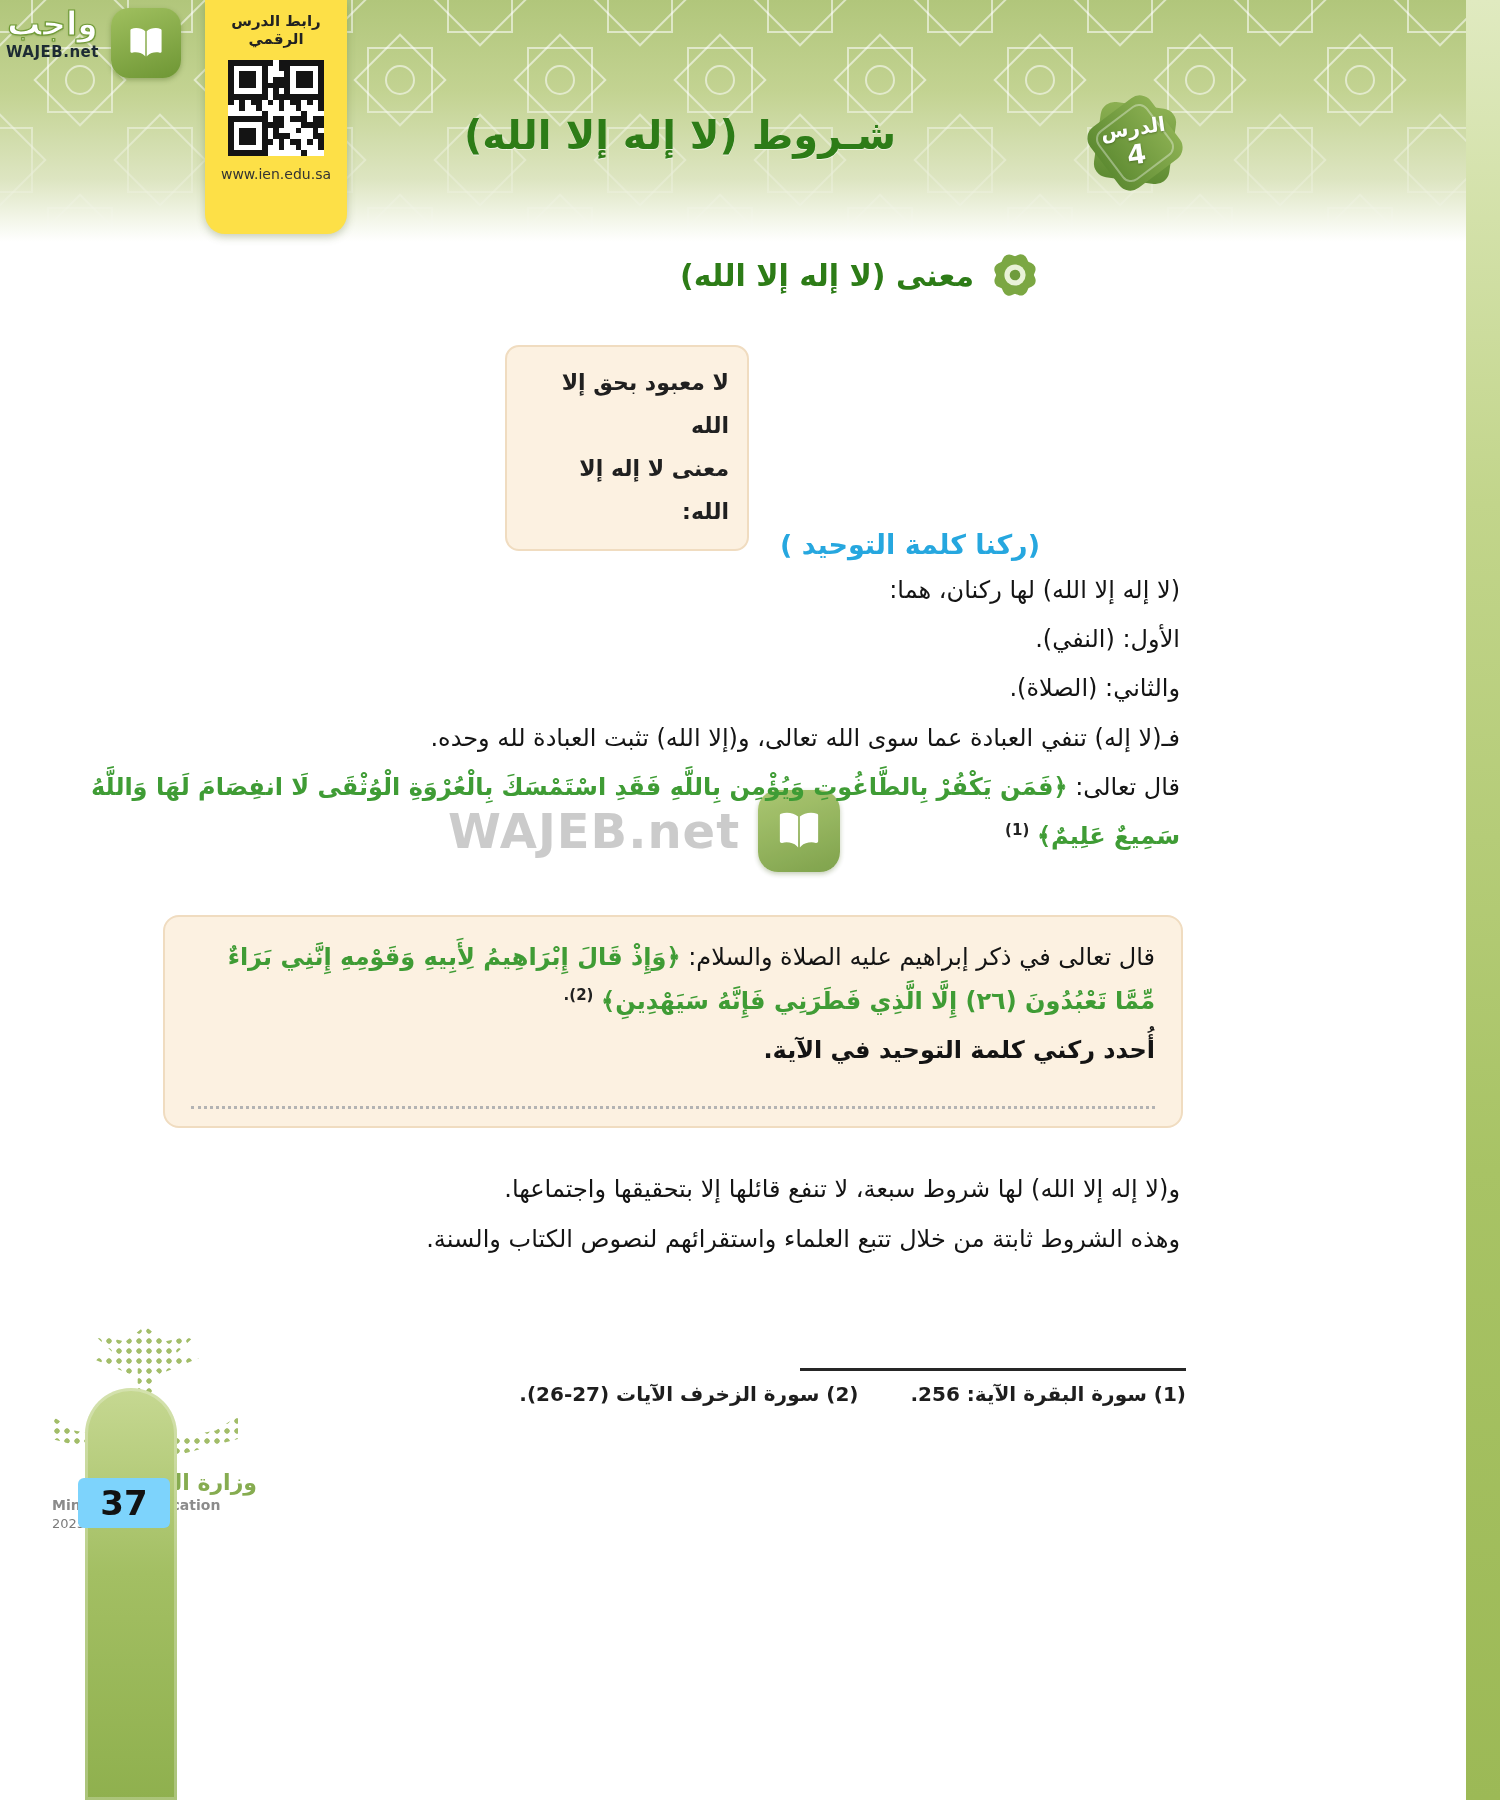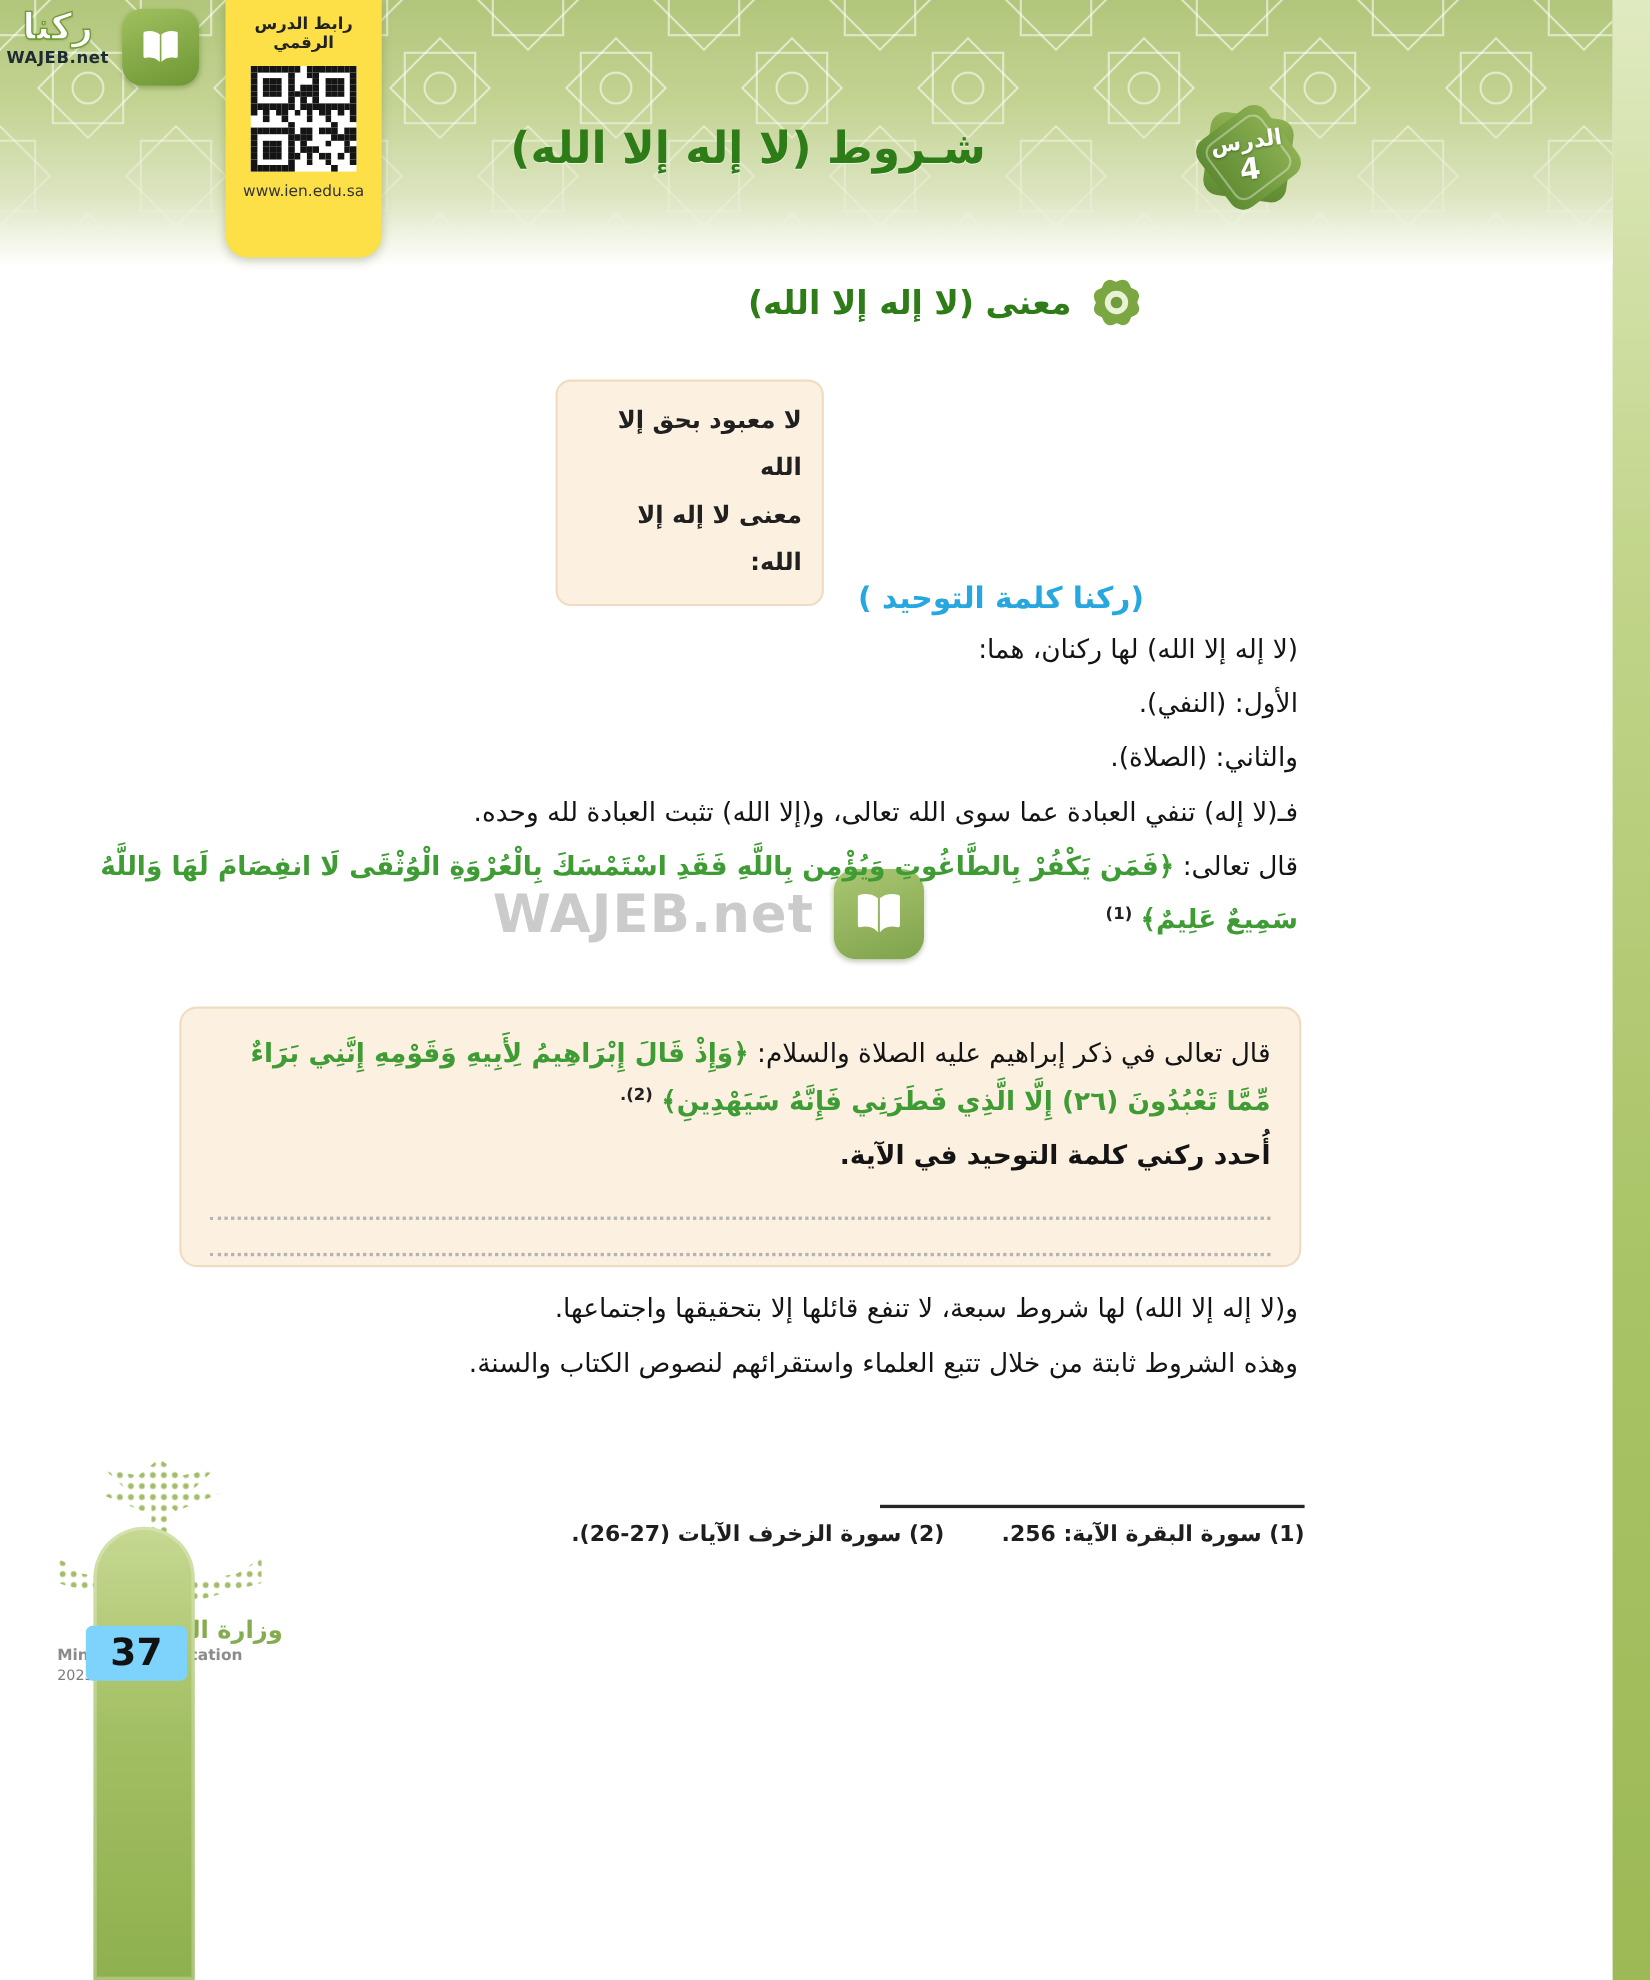--- a/index.html
+++ b/index.html
@@ -90,21 +90,21 @@
   .ref { font-size:15px; vertical-align:super; color:#222; font-weight:bold; }
   
   .watermark {
     position:absolute; left:448px; top:790px; display:flex; align-items:center;
     gap:18px; z-index:1; direction:ltr;
   }
   .watermark .wm-text { font-size:48px; font-weight:bold; color:#cbcbcb; letter-spacing:1px; }
   .watermark .book-tile { width:82px; height:82px; margin-top:0; border-radius:20px; opacity:.88; }
   
   .activity-box {
-    position:absolute; left:163px; top:915px; width:1020px; height:237px;
+    position:absolute; left:163px; top:915px; width:1020px; height:213px;
     background:var(--box-bg,#fcf1e1); border:2px solid var(--box-border,#f0dcc0);
     border-radius:16px; padding:18px 26px 14px; direction:rtl; text-align:right;
     font-size:24px; color:#141414; line-height:1.85; z-index:2; overflow:hidden;
   }
   .activity-box .task { margin-top:4px; font-weight:600; }
   .dotted { height:0; border-bottom:3px dotted #b3b3b3; margin-top:34px; }
   .dotted + .dotted { margin-top:30px; }
   
   .closing-block {
     position:absolute; left:80px; top:1164px; width:1100px; direction:rtl;
@@ -177,21 +177,21 @@
         <mask id="fadeMask">
             <rect width="1466" height="242" fill="url(#fadeGrad)"></rect>
           </mask>
       </defs>
       <rect width="1466" height="242" fill="url(#star8)" mask="url(#fadeMask)"></rect>
     </svg>
   </div>
 
   <div class="wajeb-logo">
     <div class="wajeb-text">
-      <div class="wajeb-ar">ركنا</div>
+      <div class="wajeb-ar">واجب</div>
       <div class="wajeb-en">WAJEB.net</div>
     </div>
     <div class="book-tile">
       <svg width="44" height="44" viewBox="0 0 24 24">
         <path fill="#ffffff" d="M11.6 5.6C9.8 3.9 6.5 3.4 4 4.3c-.3.1-.5.4-.5.7v11.6c0 .5.5.8 1 .7 2.2-.6 5-.1 6.5 1.4l.6.6V5.9l0-.3z"></path>
         <path fill="#ffffff" d="M12.4 5.6c1.8-1.7 5.1-2.2 7.6-1.3.3.1.5.4.5.7v11.6c0 .5-.5.8-1 .7-2.2-.6-5-.1-6.5 1.4l-.6.6V5.9l0-.3z"></path>
       </svg>
     </div>
   </div>
 

